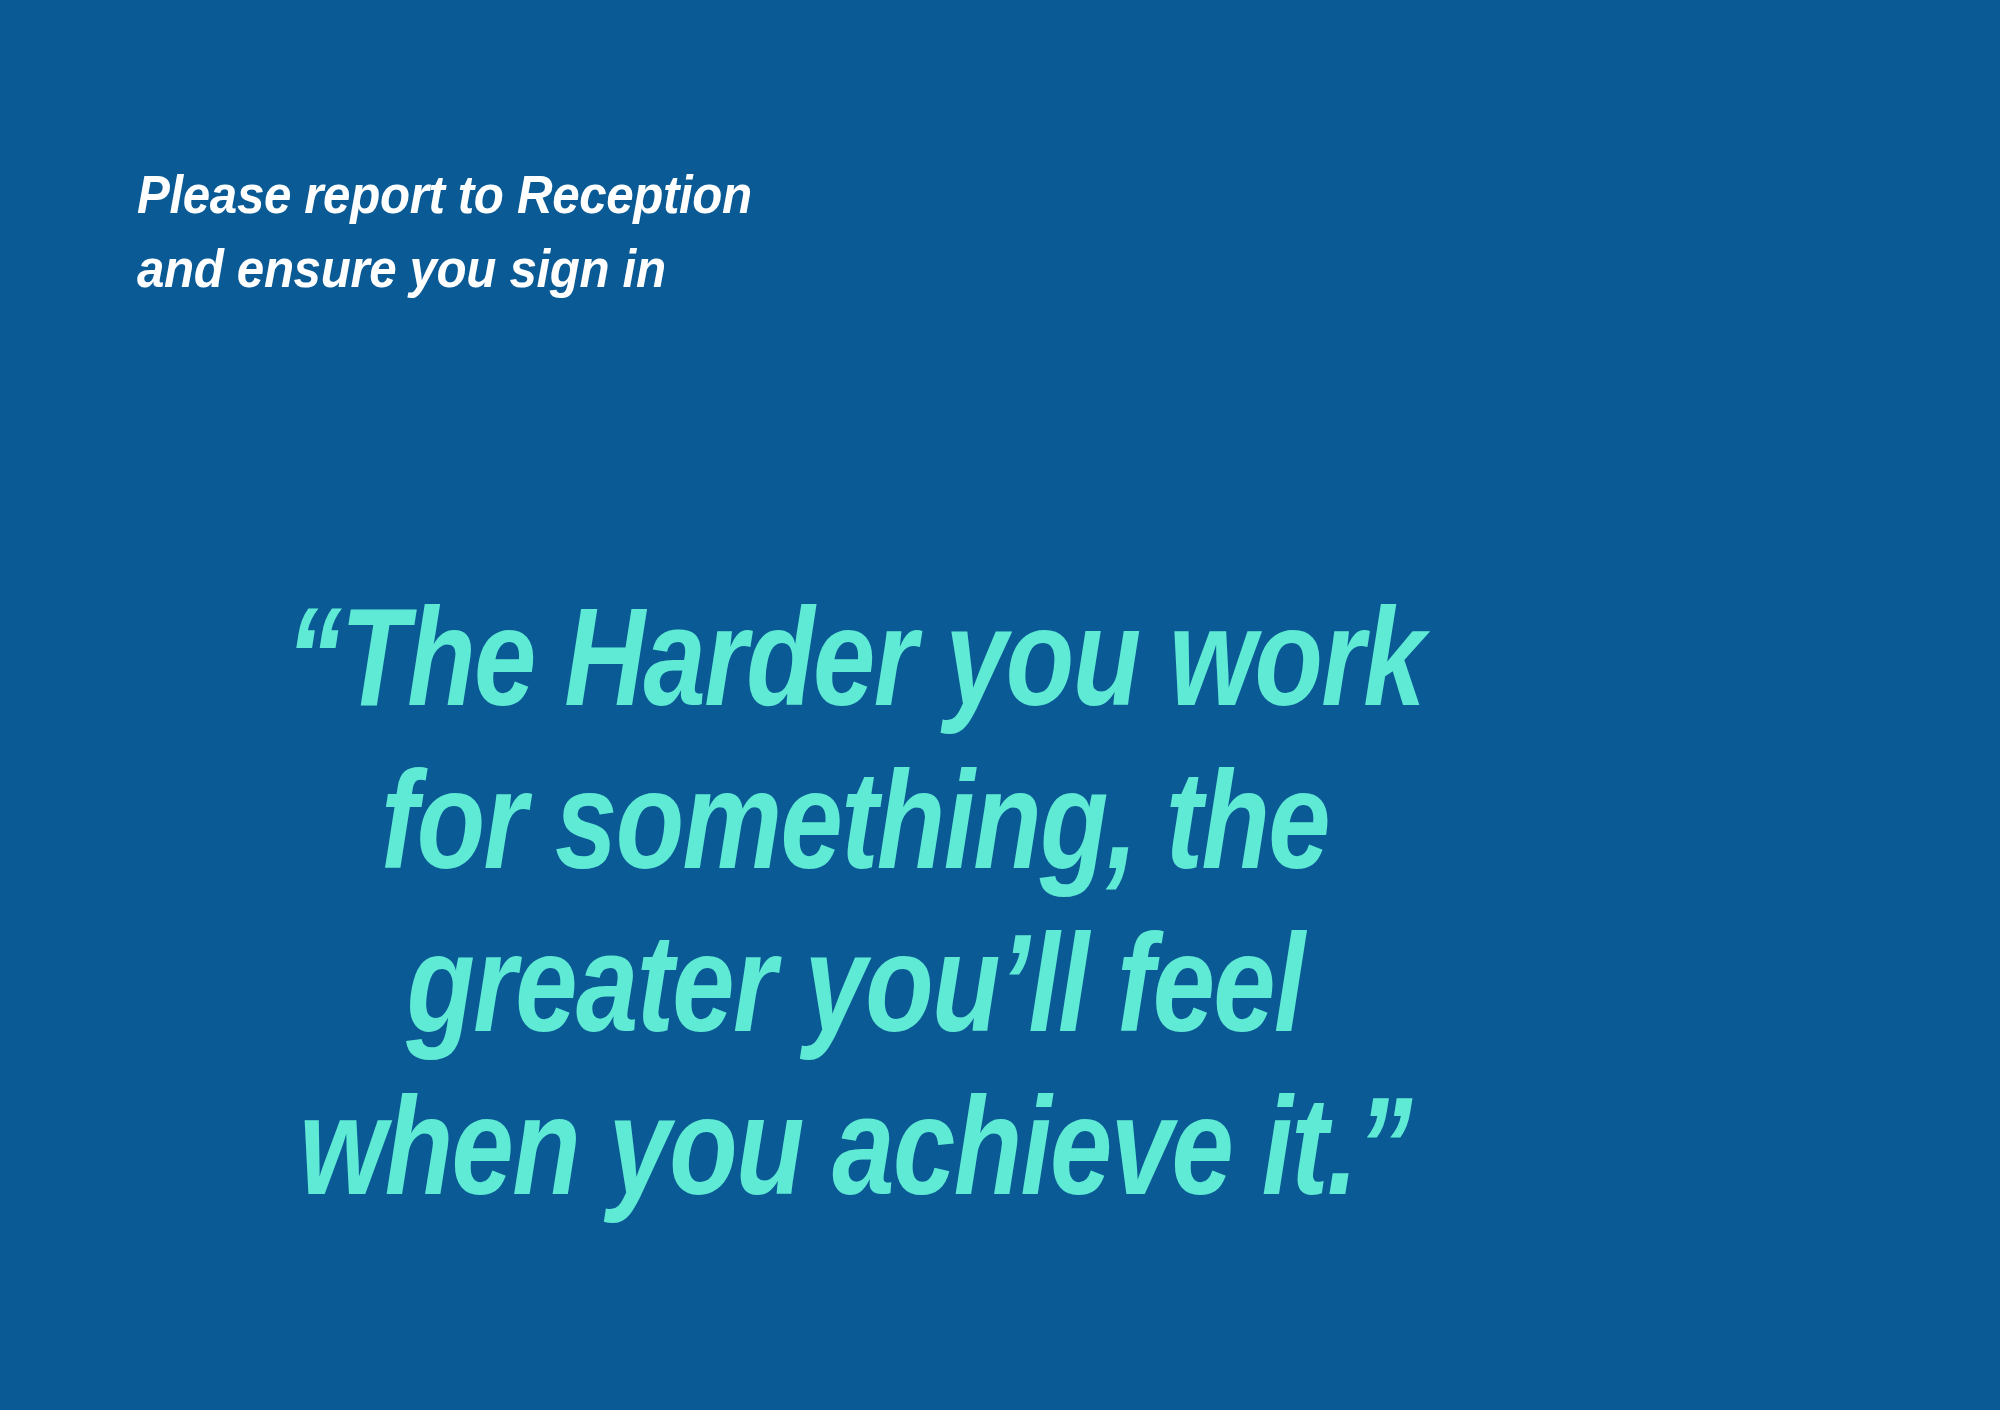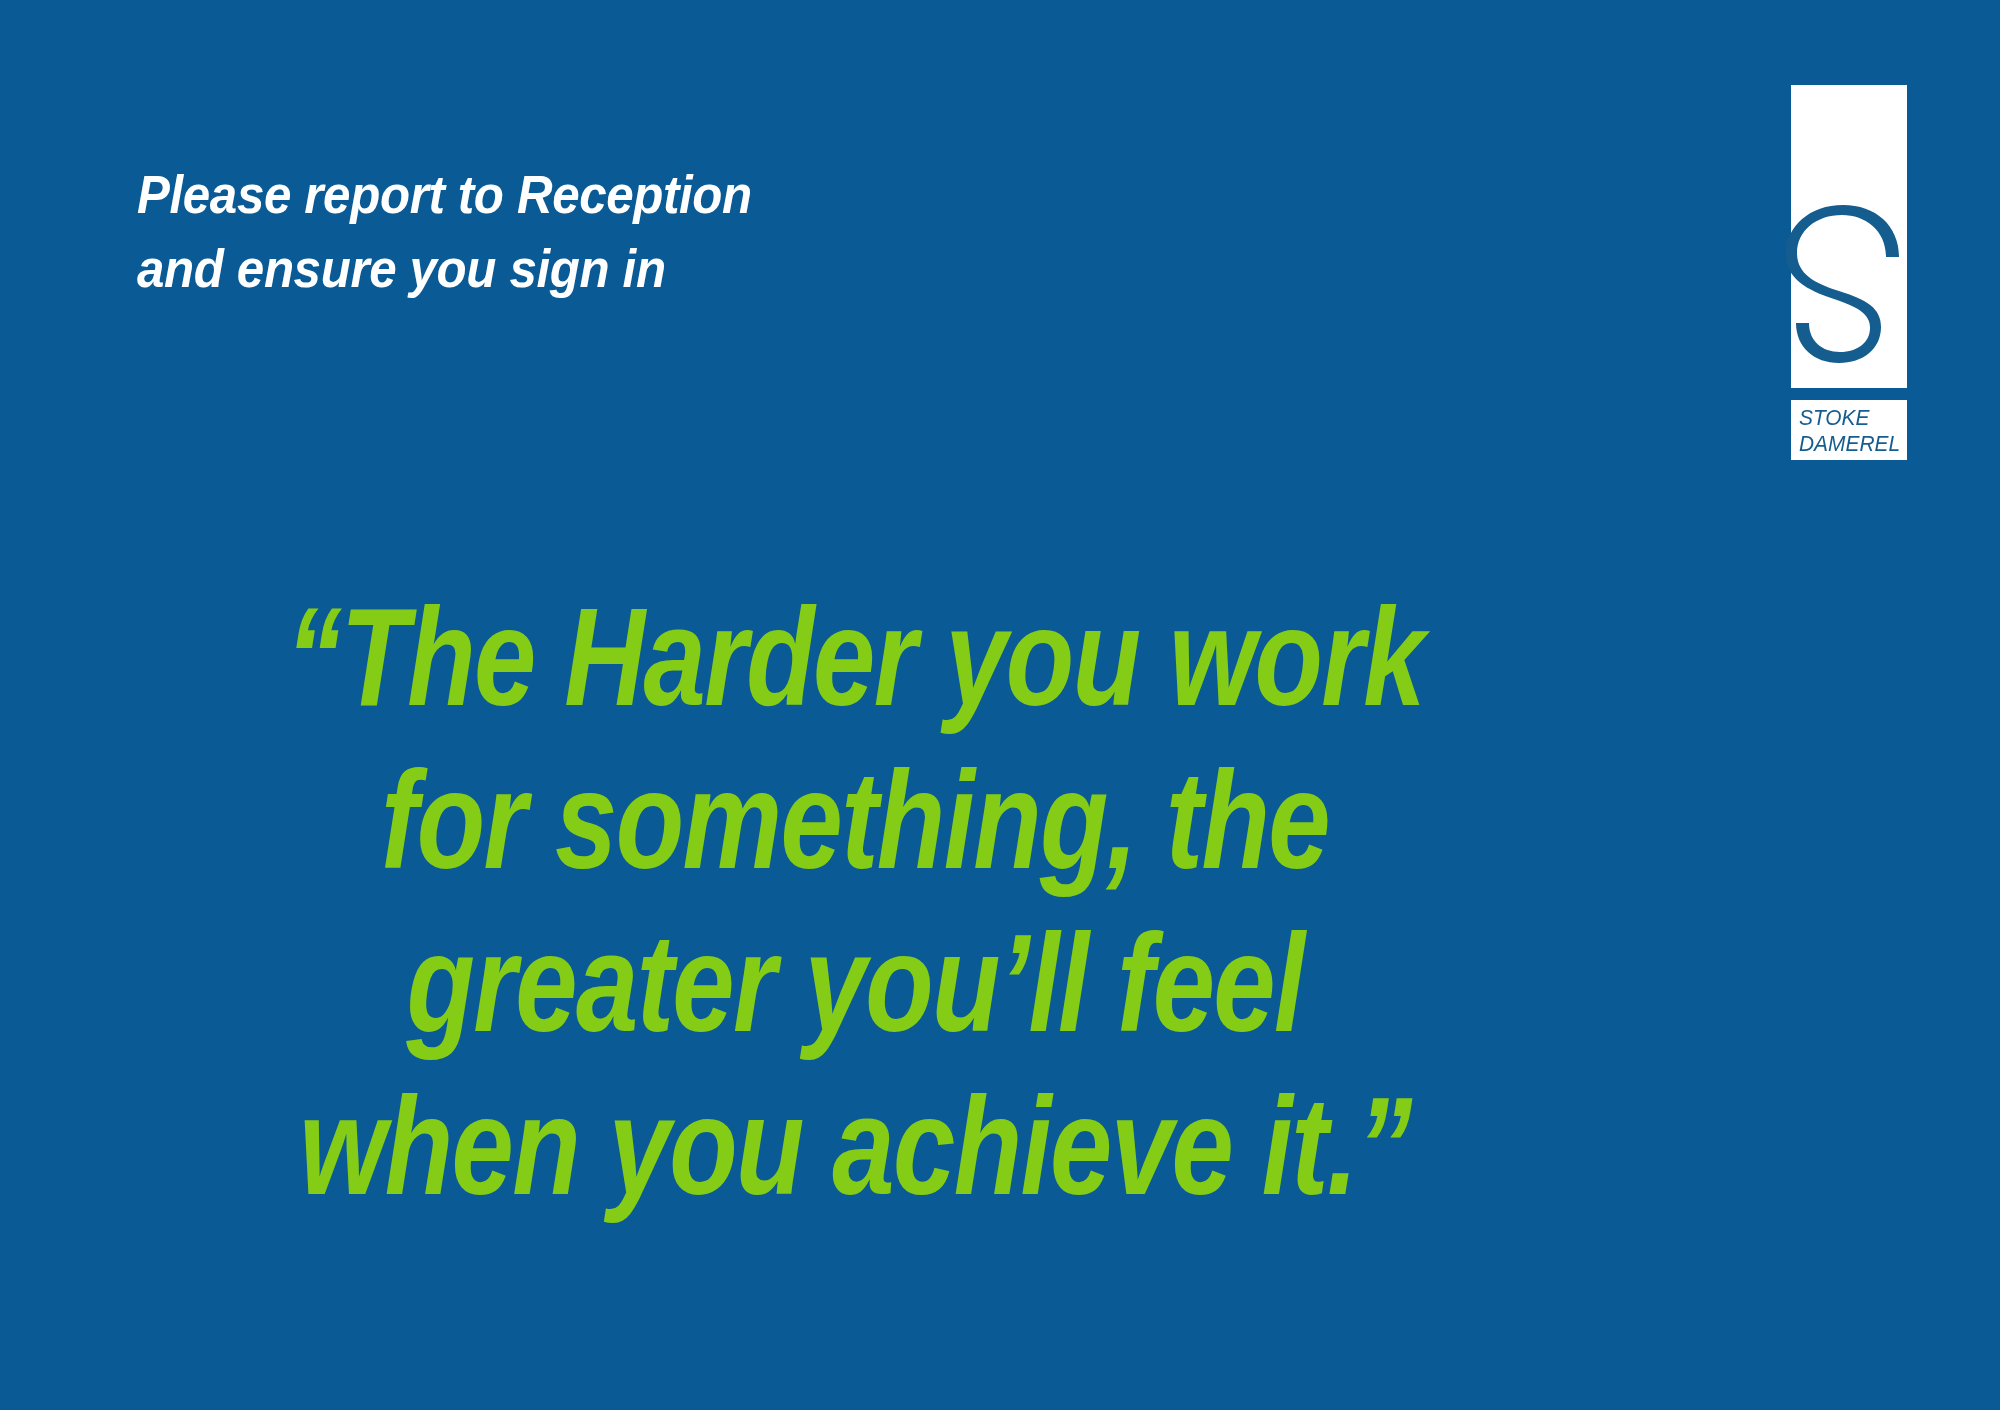--- a/index.html
+++ b/index.html
@@ -97,21 +97,21 @@
 
   
   .quote {
     position: absolute;
     left: 0;
     top: 575px;
     width: 2000px;
     padding-right: 290px;
     box-sizing: border-box;
     text-align: center;
-    color: #84cc16;
+    color: #5eead4;
     font-family: "Liberation Sans", sans-serif;
     font-weight: bold;
     font-size: 140px;
     line-height: 163px;
     letter-spacing: -2px;
   }
   .quote-line {
     display: block;
     white-space: nowrap;
     transform: scaleX(0.80);
@@ -120,33 +120,20 @@
 </head>
 <body>
 
 <div id="poster">
 
   <div class="notice">
     <span class="notice-line">Please report to Reception</span>
     <span class="notice-line">and ensure you sign in</span>
   </div>
 
-  <div class="logo">
-    <div class="logo-bar"></div>
-    <div class="logo-s">
-      <svg width="130" height="200" viewBox="0 0 130 200" aria-hidden="true">
-        <path d="M101 52 C101 26 81 10 57 10 C31 10 12 26 12 48 C12 68 28 78 54 86 C82 95 96 103 96 122 C96 144 78 158 54 158 C29 158 11 142 11 118
-                 L24 118 C24 136 37 147 55 147 C73 147 85 137 85 123 C85 109 73 102 49 94 C22 85 1 74 1 49 C1 21 25 0 58 0 C91 0 114 21 114 52 Z" fill="#155d8f"></path>
-      </svg>
-    </div>
-    <div class="logo-text-box">
-      <span class="logo-text-line">STOKE</span>
-      <span class="logo-text-line">DAMEREL</span>
-    </div>
-  </div>
 
   <div class="quote">
     <span class="quote-line">“The Harder you work</span>
     <span class="quote-line">for something, the</span>
     <span class="quote-line">greater you’ll feel</span>
     <span class="quote-line">when you achieve it.”</span>
   </div>
 
 </div>
 

